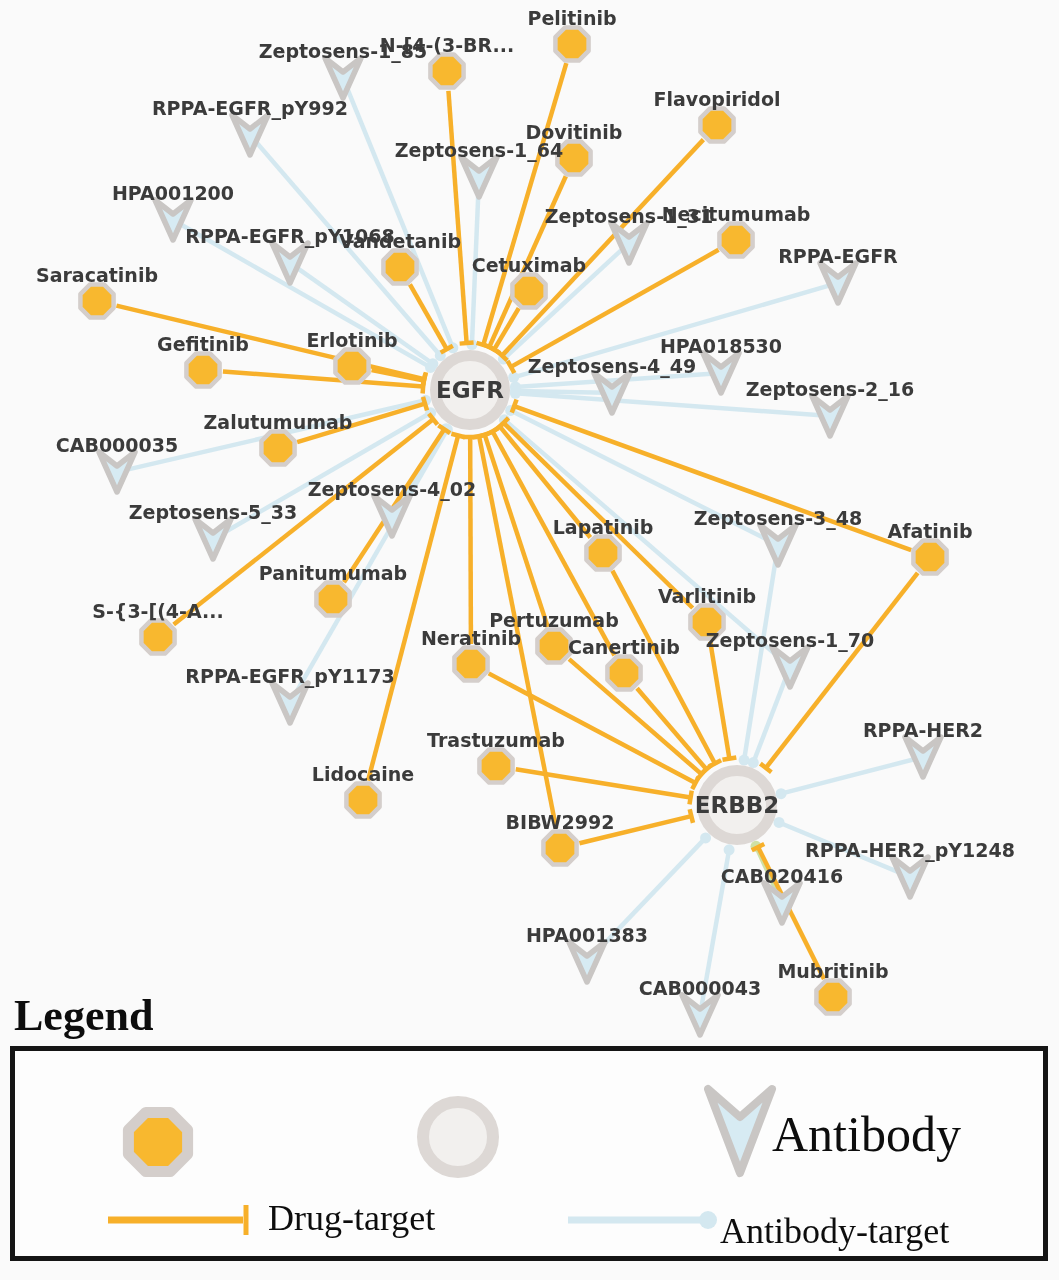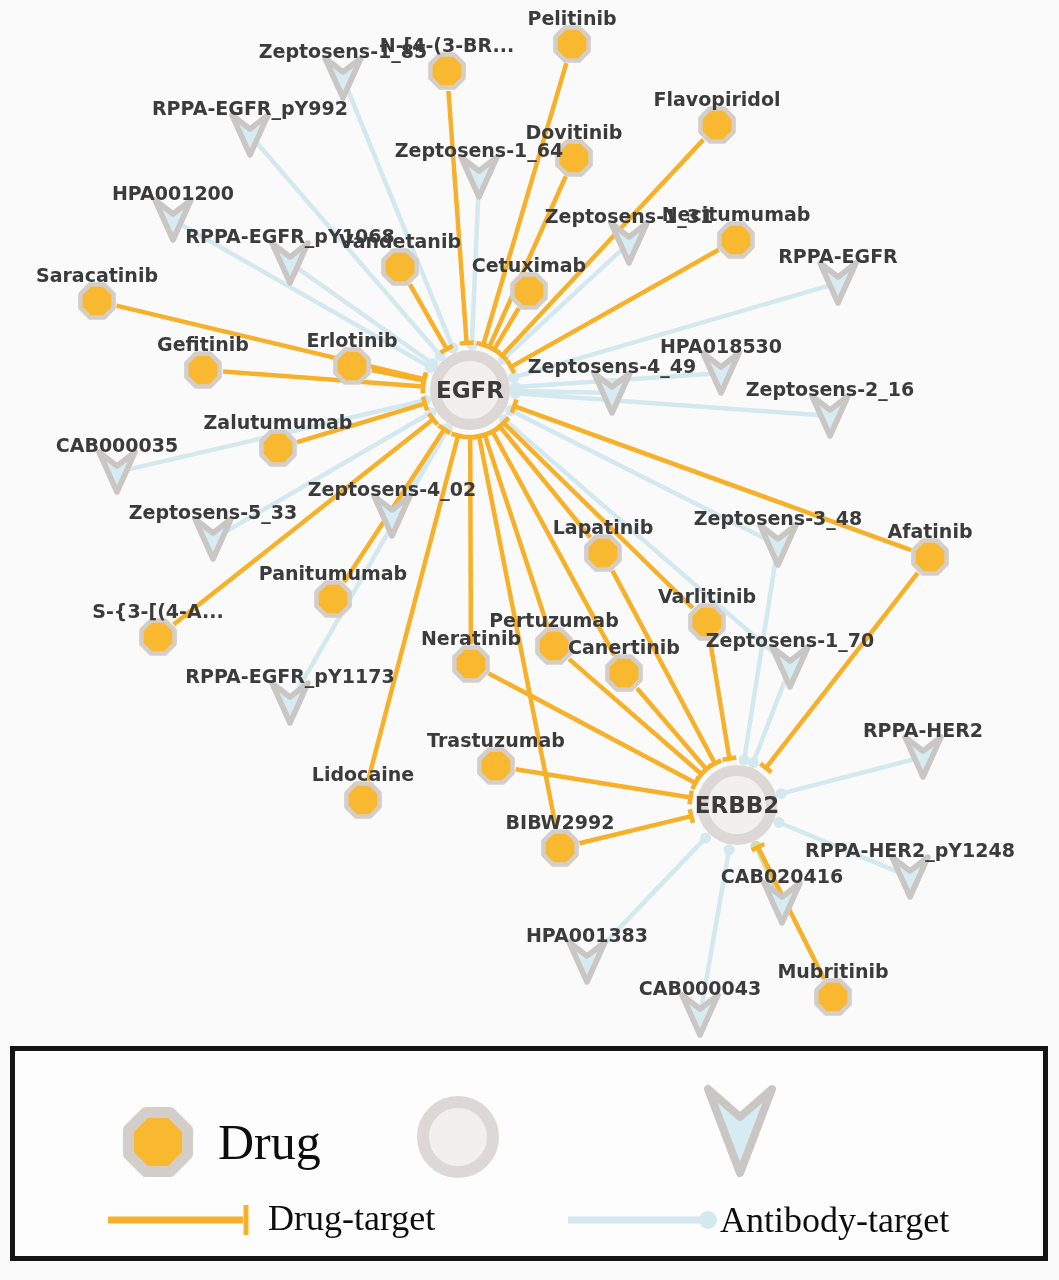--- a/index.html
+++ b/index.html
@@ -218,35 +218,36 @@
         <text x="778" y="525" text-anchor="middle" font-size="19" font-weight="bold" fill="#3b3b3b">Zeptosens-3_48</text>
         <text x="790" y="647" text-anchor="middle" font-size="19" font-weight="bold" fill="#3b3b3b">Zeptosens-1_70</text>
         <text x="290" y="683" text-anchor="middle" font-size="19" font-weight="bold" fill="#3b3b3b">RPPA-EGFR_pY1173</text>
         <text x="923" y="737" text-anchor="middle" font-size="19" font-weight="bold" fill="#3b3b3b">RPPA-HER2</text>
         <text x="910" y="857" text-anchor="middle" font-size="19" font-weight="bold" fill="#3b3b3b">RPPA-HER2_pY1248</text>
         <text x="782" y="883" text-anchor="middle" font-size="19" font-weight="bold" fill="#3b3b3b">CAB020416</text>
         <text x="587" y="942" text-anchor="middle" font-size="19" font-weight="bold" fill="#3b3b3b">HPA001383</text>
         <text x="700" y="995" text-anchor="middle" font-size="19" font-weight="bold" fill="#3b3b3b">CAB000043</text>
       </g>
     </svg>
+  <div class="legend-title">Legend</div>
   <div class="legend-box">
     <svg class="legend-icon" id="lg-drug-icon" width="110" height="110" style="left:88px;top:36px;">
         <polygon points="84.6,67.2 67.2,84.6 42.8,84.6 25.4,67.2 25.4,42.8 42.8,25.4 67.2,25.4 84.6,42.8" fill="#f8b82f" stroke="#d4cecb" stroke-width="11" stroke-linejoin="round"></polygon>
       </svg>
-    <span class="legend-item-label lg-big" style="left:203px;top:62px;">Drug</span>
     <svg class="legend-icon" id="lg-gene-icon" width="100" height="100" style="left:393px;top:36px;">
         <circle cx="50" cy="50" r="35" fill="#f2f0ee" stroke="#ddd8d5" stroke-width="12"></circle>
       </svg>
     <svg class="legend-icon" id="lg-antibody-icon" width="100" height="110" style="left:675px;top:28px;">
         <polygon points="18.0,10.0 50.0,94.0 82.0,10.0 50.0,38.0" fill="#d7ebf3" stroke="#c9c6c4" stroke-width="8" stroke-linejoin="round"></polygon>
       </svg>
+    <span class="legend-item-label lg-big" style="left:757px;top:54px;">Antibody</span>
     <svg class="legend-icon" id="lg-drugedge-icon" width="170" height="36" style="left:88px;top:151px;">
         <line x1="5" y1="18" x2="140" y2="18" stroke="#f7b02a" stroke-width="7"></line>
         <line x1="143" y1="3" x2="143" y2="33" stroke="#f7b02a" stroke-width="5"></line>
       </svg>
     <span class="legend-item-label lg-small" style="left:253px;top:146px;">Drug-target</span>
     <svg class="legend-icon" id="lg-abedge-icon" width="170" height="36" style="left:548px;top:151px;">
         <line x1="5" y1="18" x2="140" y2="18" stroke="#d4e8f0" stroke-width="7"></line>
         <circle cx="145" cy="18" r="9" fill="#d4e8f0"></circle>
       </svg>
-    <span class="legend-item-label lg-small" style="left:705px;top:148px;">Antibody-target</span>
+    <span class="legend-item-label lg-small" style="left:705px;top:159px;">Antibody-target</span>
   </div>
 </div>
 
 </body></html>

